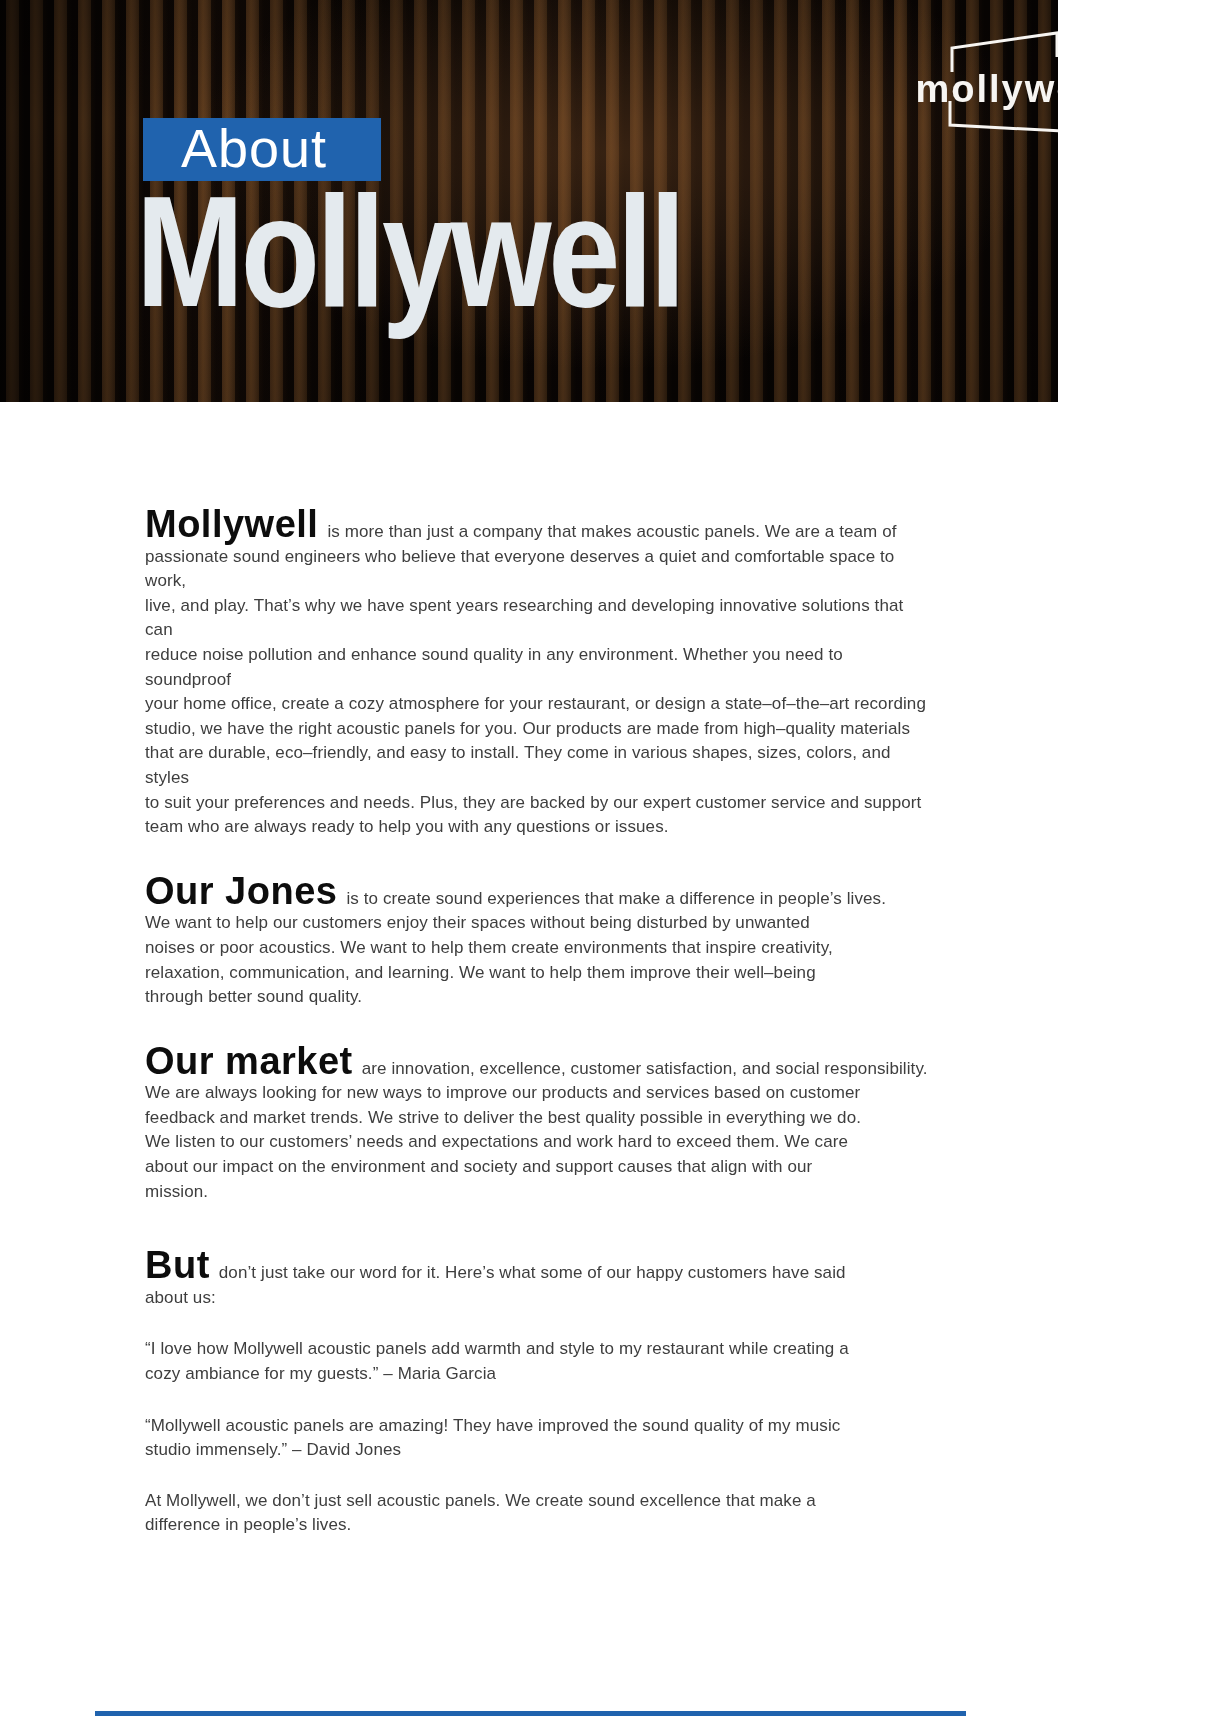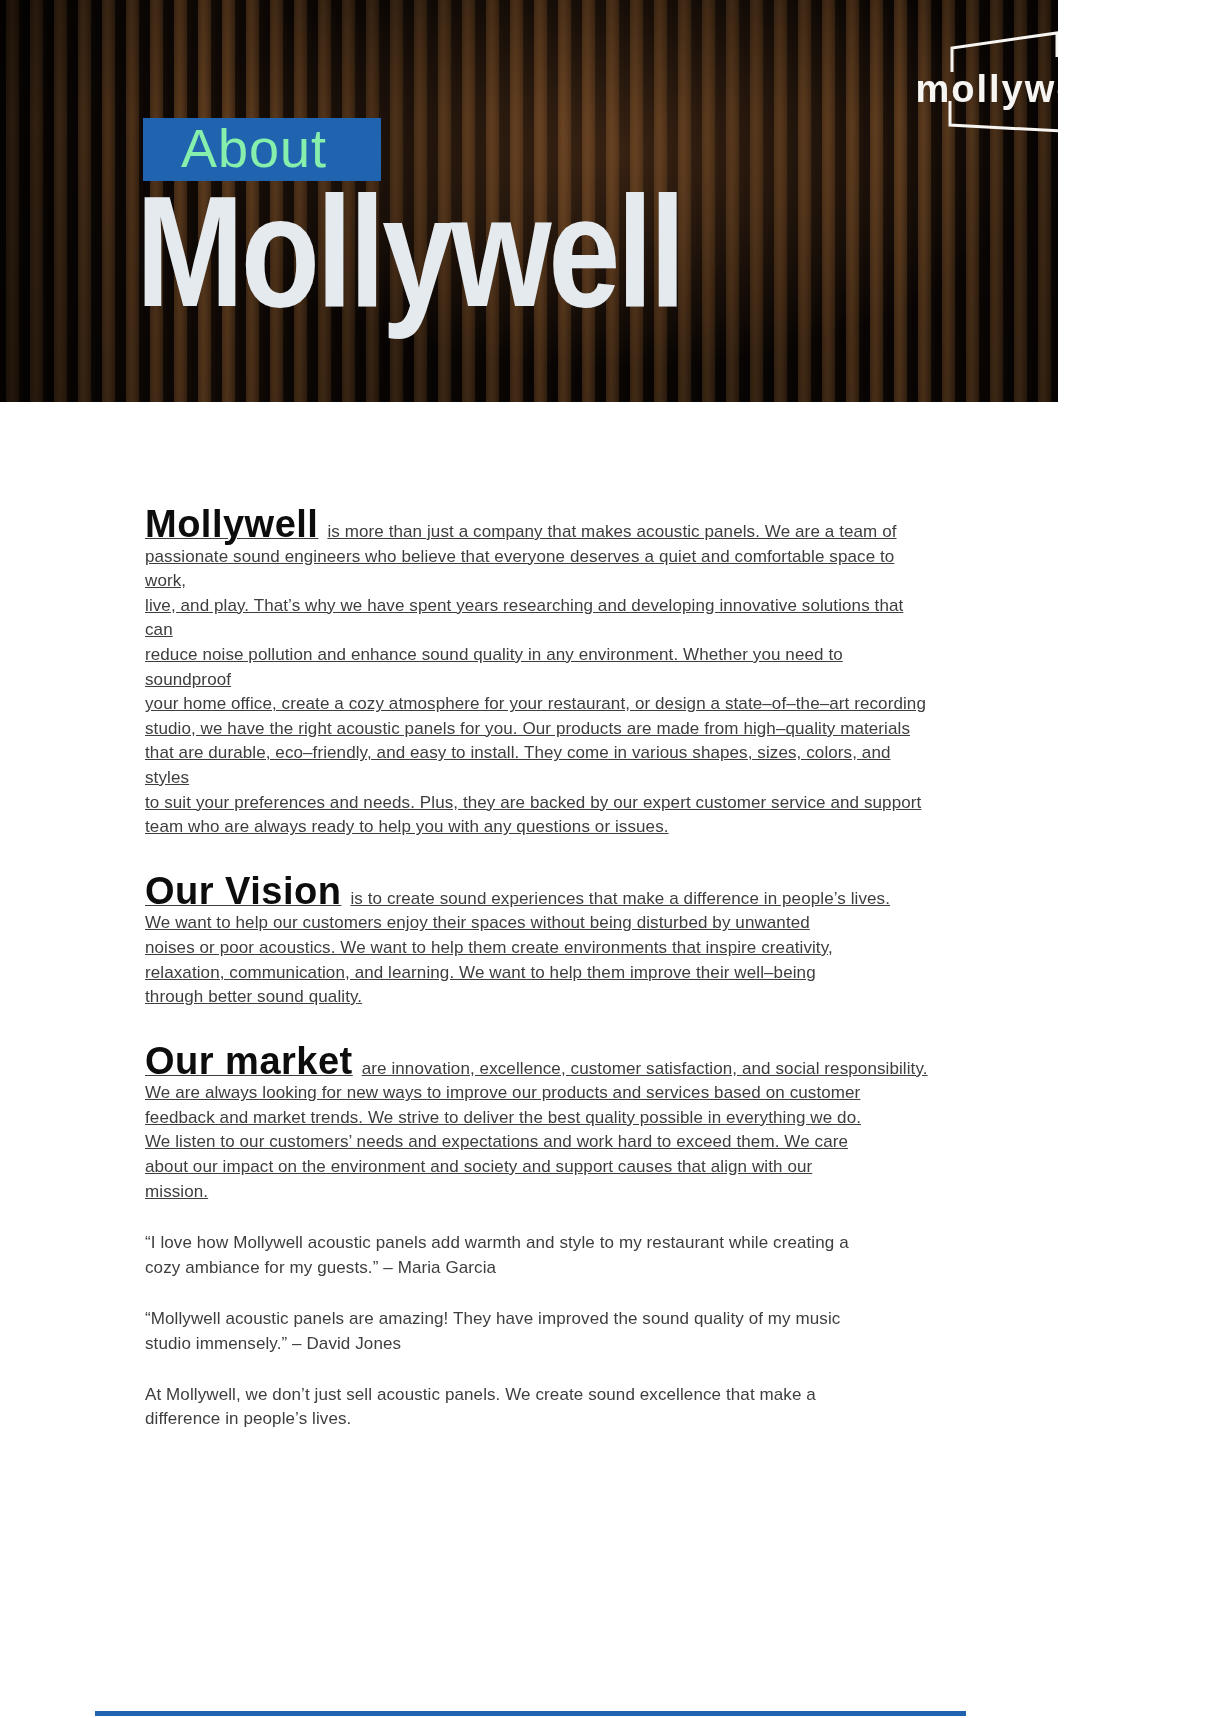--- a/index.html
+++ b/index.html
@@ -55,21 +55,21 @@
     position: absolute;
     left: 143px; top: 118px;
     width: 238px; height: 63px;
     background: #2063ae;
     display: flex;
     align-items: center;
     padding-left: 38px;
     padding-bottom: 4px;
   }
   .about-chip span {
-    color: #86efac;
+    color: #ffffff;
     font-size: 54px;
     font-weight: 400;
     letter-spacing: 1px;
   }
 
   
   .hero-title {
     position: absolute;
     left: 136px; top: 172px;
     font-size: 158px;
@@ -83,21 +83,21 @@
   }
 
   
   .content {
     padding: 104px 130px 0 145px;
     color: #3e3e3e;
     font-size: 17px;
     line-height: 24.6px;
     letter-spacing: 0.1px;
   }
-  .section { margin-top: 33px; text-decoration: underline; }
+  .section { margin-top: 33px; }
   .section.first { margin-top: 0; }
   .section.but { margin-top: 43px; }
   .lead {
     font-size: 38px;
     font-weight: 700;
     color: #0d0d0d;
     line-height: 36px;
     letter-spacing: 0.5px;
     margin-right: 9px;
   }
@@ -143,36 +143,40 @@
 live, and play. That’s why we have spent years researching and developing innovative solutions that can
 reduce noise pollution and enhance sound quality in any environment. Whether you need to soundproof
 your home office, create a cozy atmosphere for your restaurant, or design a state–of–the–art recording
 studio, we have the right acoustic panels for you. Our products are made from high–quality materials
 that are durable, eco–friendly, and easy to install. They come in various shapes, sizes, colors, and styles
 to suit your preferences and needs. Plus, they are backed by our expert customer service and support
 team who are always ready to help you with any questions or issues.</span>
     </p>
 
     <p class="section">
-      <span class="lead">Our Vision</span><span class="body-text">is to create sound experiences that make a difference in people’s lives.
+      <span class="lead">Our Jones</span><span class="body-text">is to create sound experiences that make a difference in people’s lives.
 We want to help our customers enjoy their spaces without being disturbed by unwanted
 noises or poor acoustics. We want to help them create environments that inspire creativity,
 relaxation, communication, and learning. We want to help them improve their well–being
 through better sound quality.</span>
     </p>
 
     <p class="section">
       <span class="lead">Our market</span><span class="body-text">are innovation, excellence, customer satisfaction, and social responsibility.
 We are always looking for new ways to improve our products and services based on customer
 feedback and market trends. We strive to deliver the best quality possible in everything we do.
 We listen to our customers’ needs and expectations and work hard to exceed them. We care
 about our impact on the environment and society and support causes that align with our
 mission.</span>
     </p>
 
+    <p class="section but">
+      <span class="lead">But</span><span class="body-text">don’t just take our word for it. Here’s what some of our happy customers have said
+about us:</span>
+    </p>
 
 
     <p class="testimonial">“I love how Mollywell acoustic panels add warmth and style to my restaurant while creating a
 cozy ambiance for my guests.” – Maria Garcia</p>
 
     <p class="testimonial">“Mollywell acoustic panels are amazing! They have improved the sound quality of my music
 studio immensely.” – David Jones</p>
 
     <p class="closing">At Mollywell, we don’t just sell acoustic panels. We create sound excellence that make a
 difference in people’s lives.</p>

